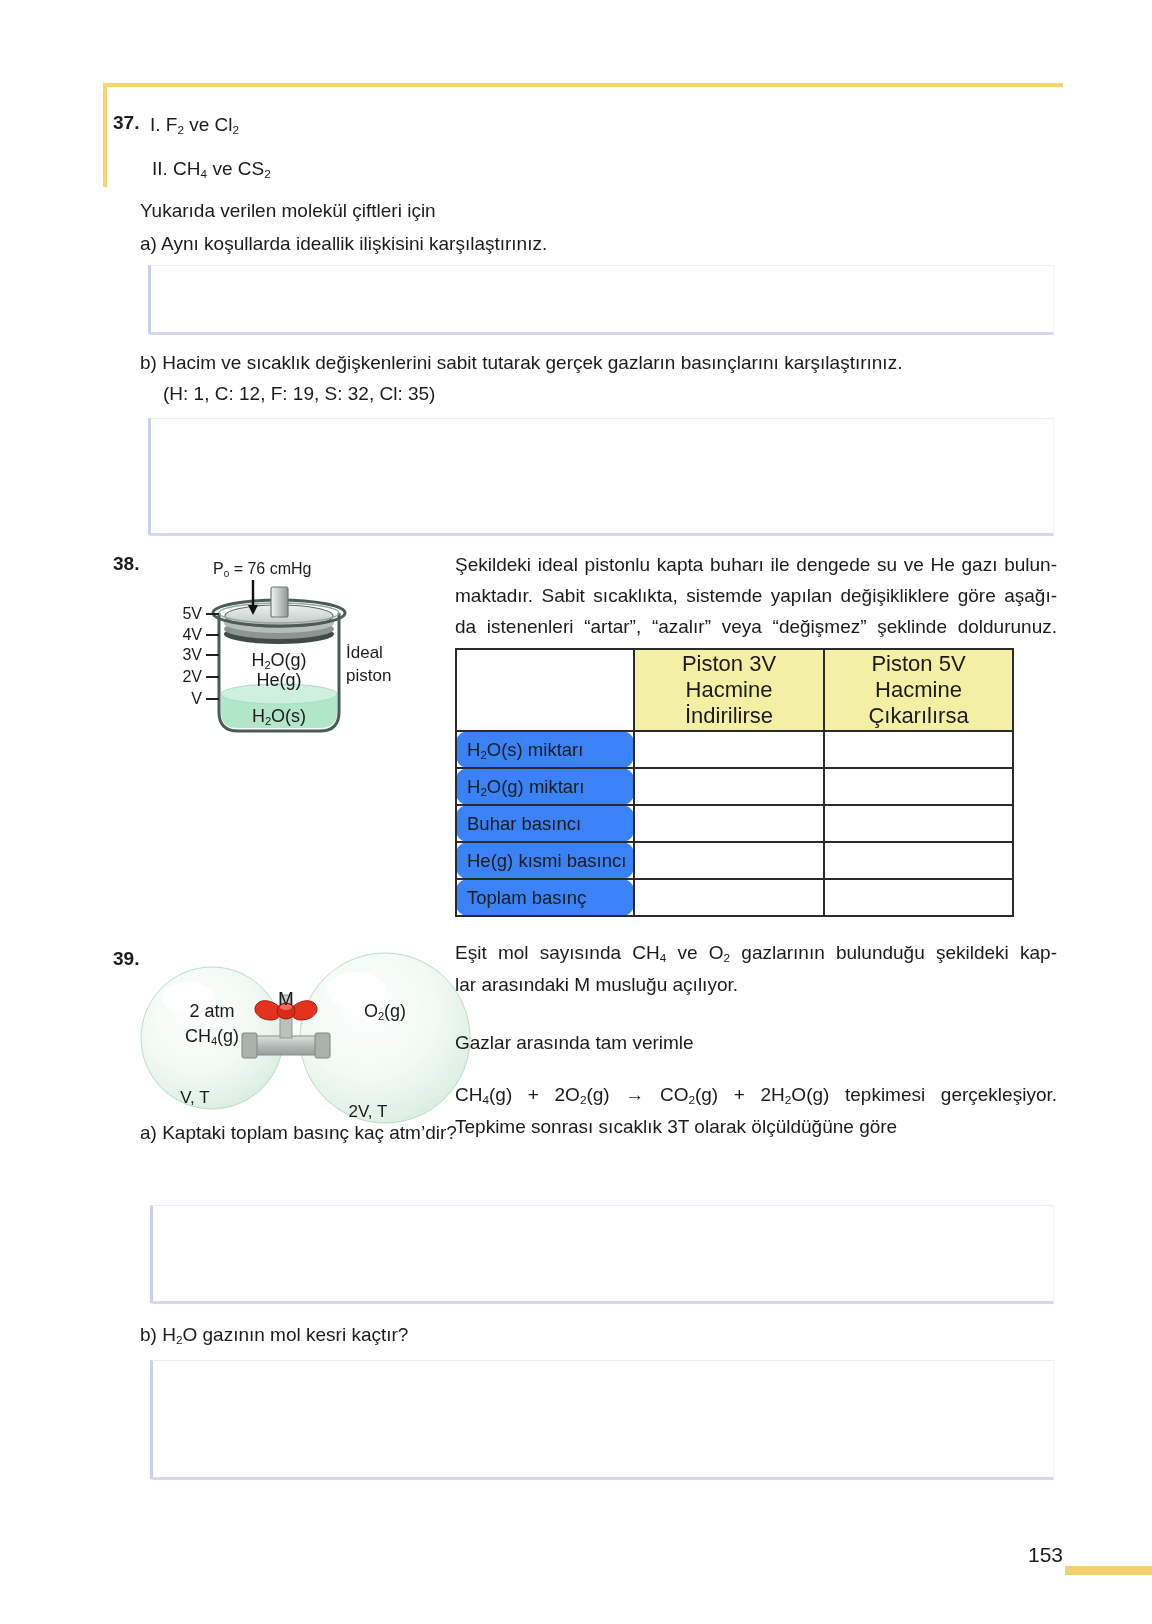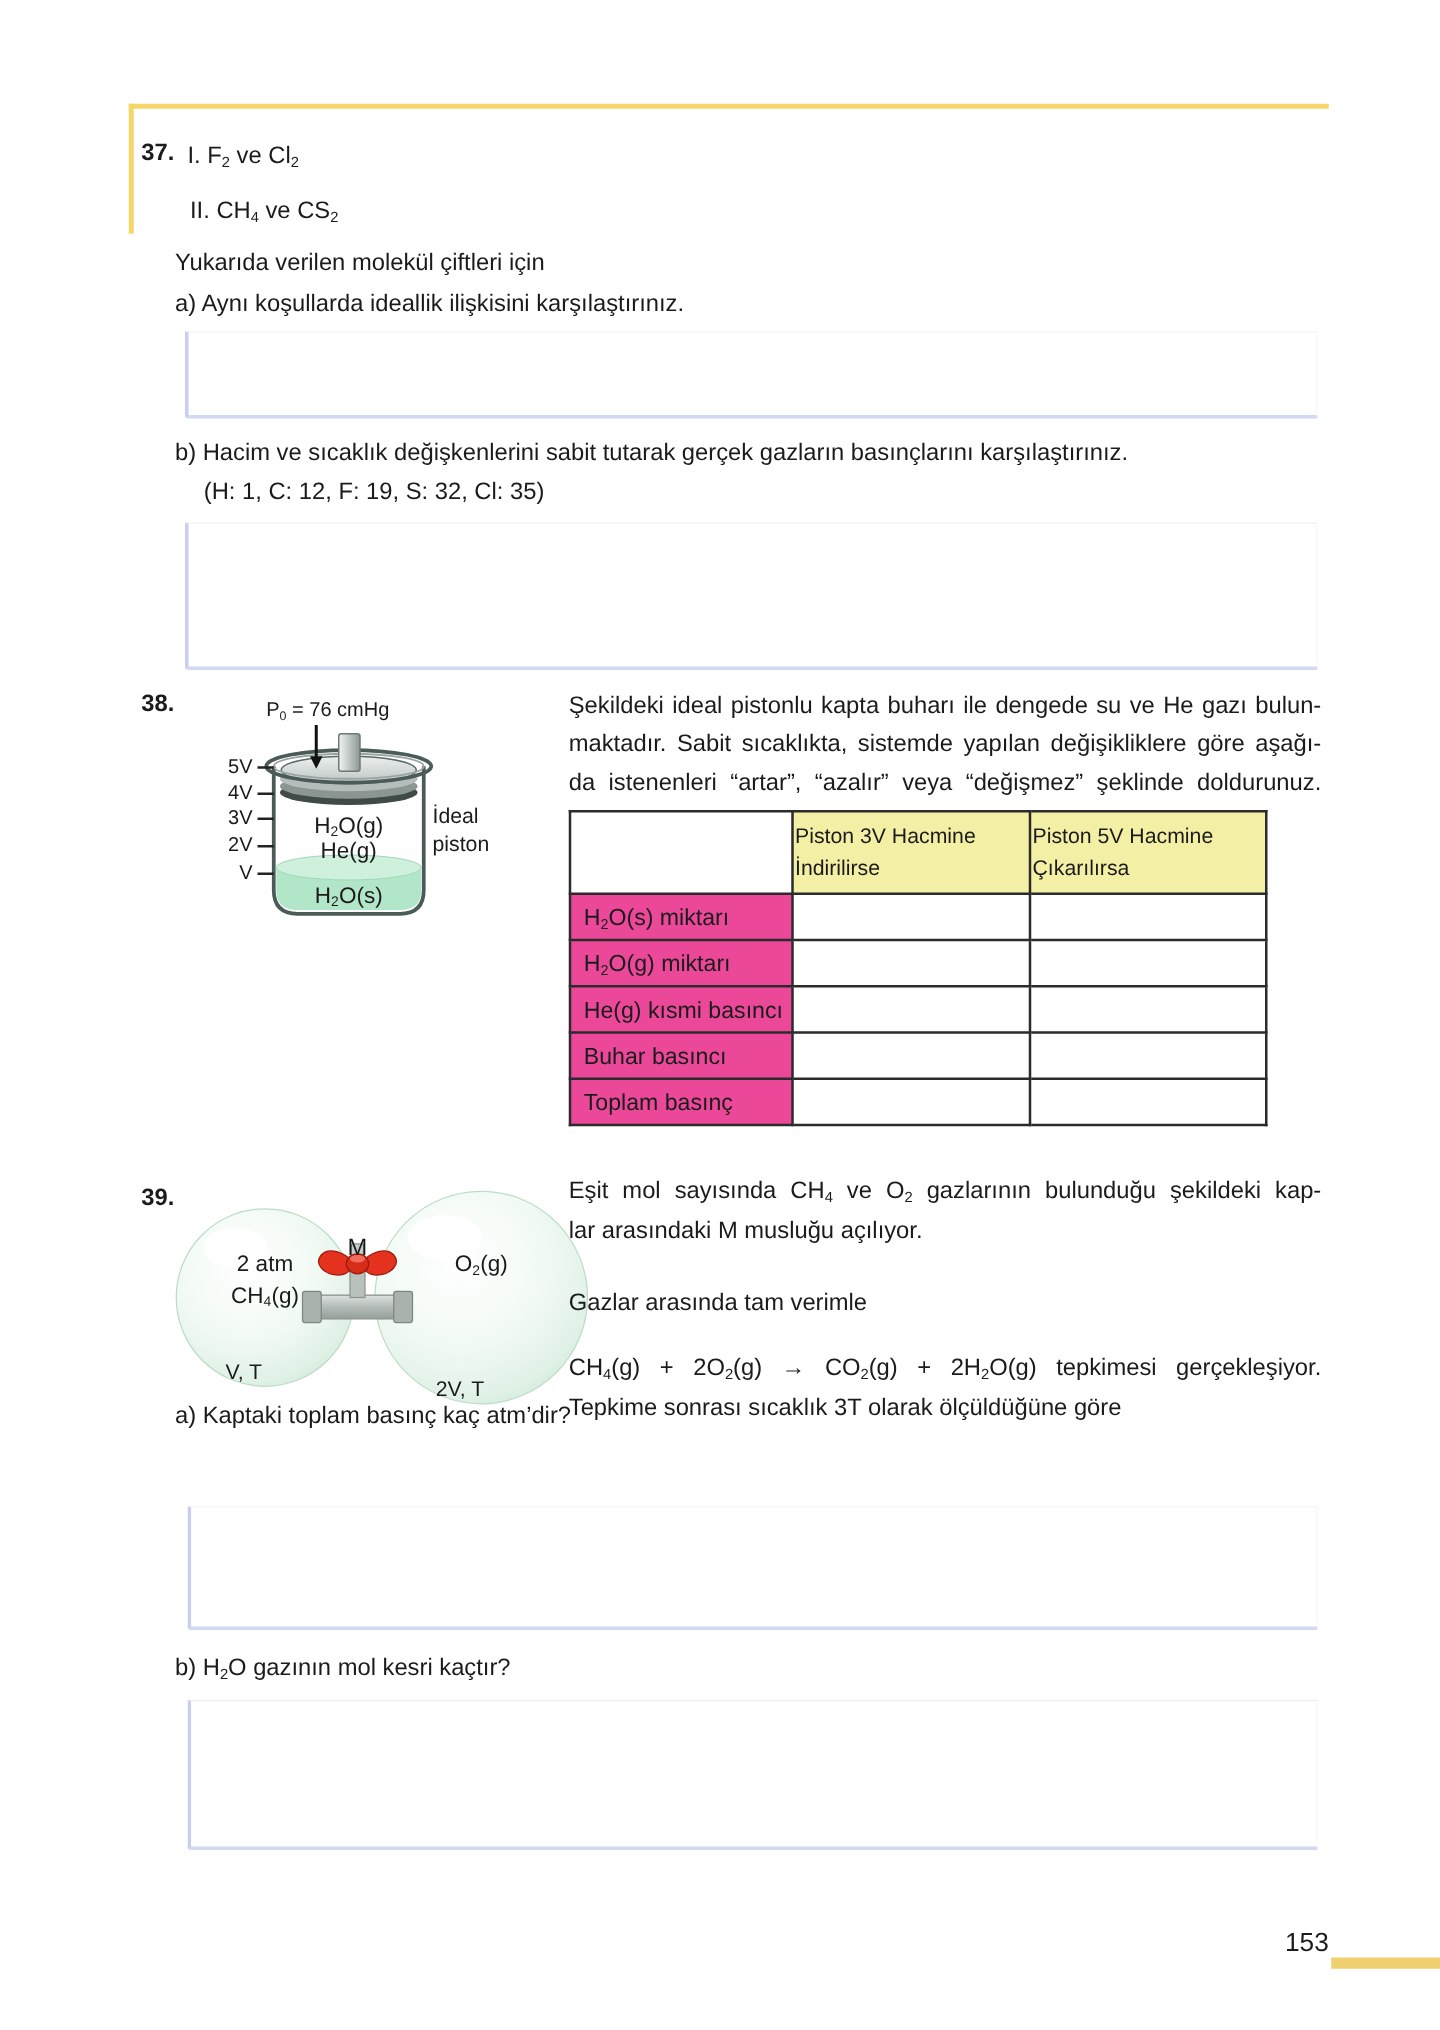--- a/index.html
+++ b/index.html
@@ -12,24 +12,24 @@
   .just{text-align:justify;text-align-last:justify;}
   sub{font-size:0.62em;line-height:0;vertical-align:-0.28em;}
   .frame-h{position:absolute;left:103px;top:83px;width:960px;height:4px;background:#f6d66b;}
   .frame-v{position:absolute;left:103px;top:83px;width:4px;height:104px;background:#f6d66b;}
   .ansbox{position:absolute;background:#ffffff;
           border-left:3px solid #c9cfef;border-bottom:3px solid #d4d9f3;
           border-top:1px solid #eaecf8;border-right:1px solid #f1f2fb;
           border-bottom-left-radius:3px;}
   .qtable{position:absolute;left:455px;top:648px;border-collapse:collapse;table-layout:fixed;}
   .qtable th,.qtable td{border:2px solid #2b2b2b;font-weight:normal;}
-  .qtable th{height:62px;font-size:17px;line-height:26px;text-align:left;vertical-align:middle;}
+  .qtable th{height:62px;font-size:22px;line-height:26px;text-align:center;vertical-align:middle;}
   .yhead{background:#f3efa4;}
   .qtable td{height:33px;font-size:18.5px;vertical-align:middle;}
-  .rlabel{padding-left:10px;text-align:left;background:#ec4899;}
+  .rlabel{padding-left:10px;text-align:left;background:#3b82f6;border-radius:12px;}
   .tick-label{position:absolute;width:42px;text-align:right;font-size:16px;white-space:nowrap;}
   .dlabel{position:absolute;font-size:18px;text-align:center;width:140px;white-space:nowrap;}
   .small-label{position:absolute;font-size:16px;white-space:nowrap;}
   .piston-caption{position:absolute;font-size:17px;line-height:23px;white-space:nowrap;margin-top:36px;}
   .pagenum{position:absolute;left:963px;top:1543px;width:100px;text-align:right;font-size:21px;}
   .footer-bar{position:absolute;left:1065px;top:1566px;width:87px;height:9px;background:#f0d070;}
 </style>
 </head>
 <body>
 
@@ -124,26 +124,26 @@
       <td class="rlabel">H<sub>2</sub>O(s) miktarı</td>
       <td></td>
       <td></td>
     </tr>
     <tr>
       <td class="rlabel">H<sub>2</sub>O(g) miktarı</td>
       <td></td>
       <td></td>
     </tr>
     <tr>
+      <td class="rlabel">Buhar basıncı</td>
+      <td></td>
+      <td></td>
+    </tr>
+    <tr>
       <td class="rlabel">He(g) kısmi basıncı</td>
-      <td></td>
-      <td></td>
-    </tr>
-    <tr>
-      <td class="rlabel">Buhar basıncı</td>
       <td></td>
       <td></td>
     </tr>
     <tr>
       <td class="rlabel">Toplam basınç</td>
       <td></td>
       <td></td>
     </tr>
   </tbody>
     </table>

